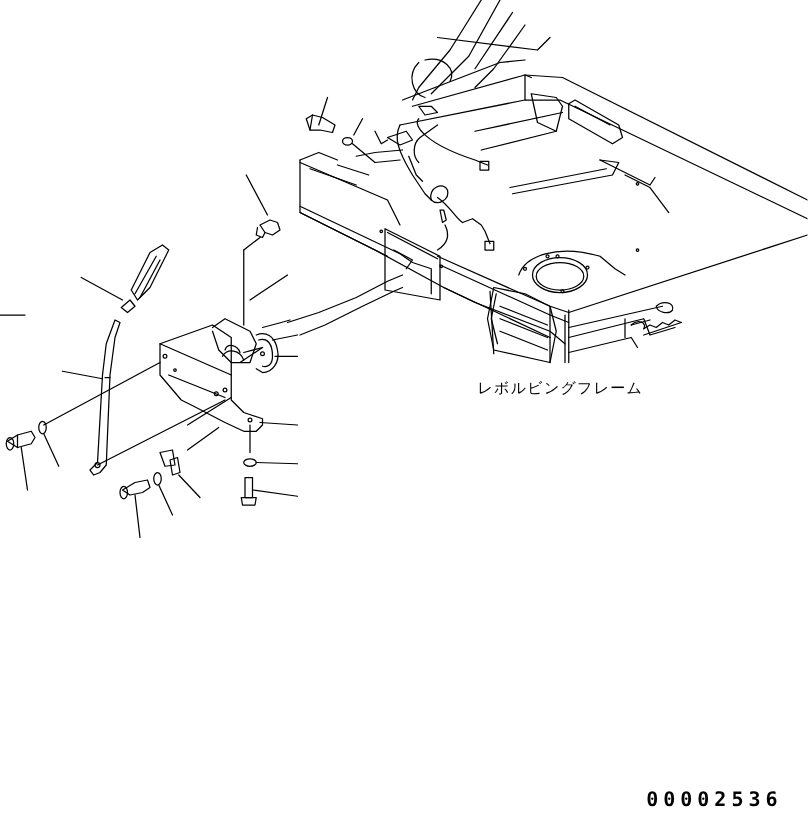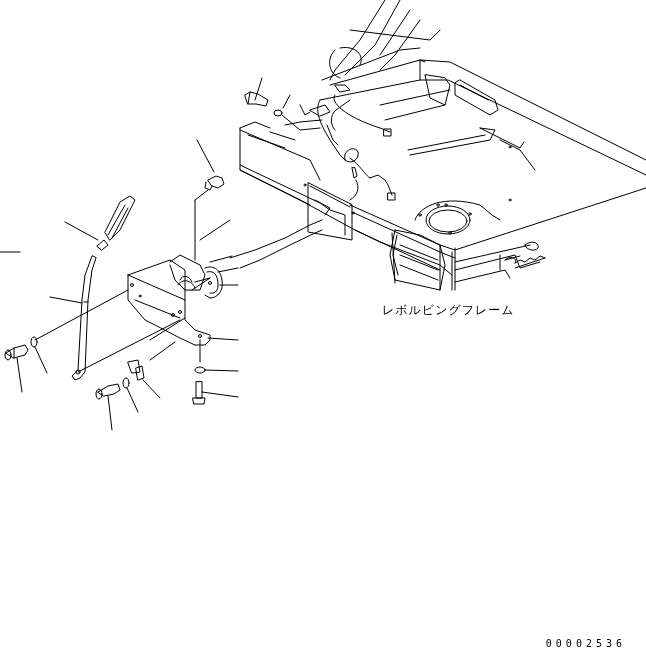--- a/index.html
+++ b/index.html
@@ -1,21 +1,21 @@
 <!DOCTYPE html>
 <html><head>
   <meta charset="utf-8">
   <style>
     html, body { margin: 0; padding: 0; background: #ffffff; }
     body { width: 646px; height: 653px; position: relative; overflow: hidden; font-family: "DejaVu Sans Mono", monospace; }
     #canvas { position: absolute; left: 0; top: 0; width: 630px; height: 653px; }
     .label { position: absolute; color: #000; font-family: "DejaVu Sans Mono", "Liberation Mono", monospace; white-space: nowrap; }
     .label-jp { left: 382px; top: 302px; font-size: 12px; letter-spacing: 1px; }
     .label-en { left: 398px; top: 320px; font-size: 13px; letter-spacing: 1.5px; }
-    .code { right: 4px; bottom: 4px; font-size: 10px; letter-spacing: 4px; }
+    .code { right: 4px; bottom: 4px; font-size: 16px; letter-spacing: 4px; font-weight: bold; }
     svg * { vector-effect: non-scaling-stroke; }
   </style>
 </head>
 <body>
 
 <div id="canvas">
 <svg width="646" height="653" viewBox="0 0 646 653" fill="none" stroke="#000" stroke-width="1" stroke-linejoin="round" stroke-linecap="round" xmlns="http://www.w3.org/2000/svg">
 
   <g>
 

